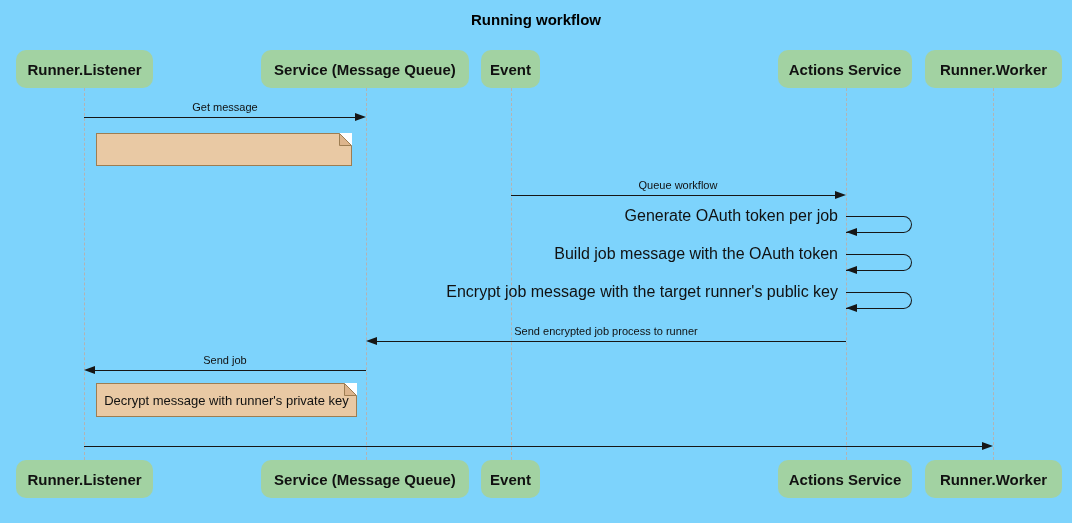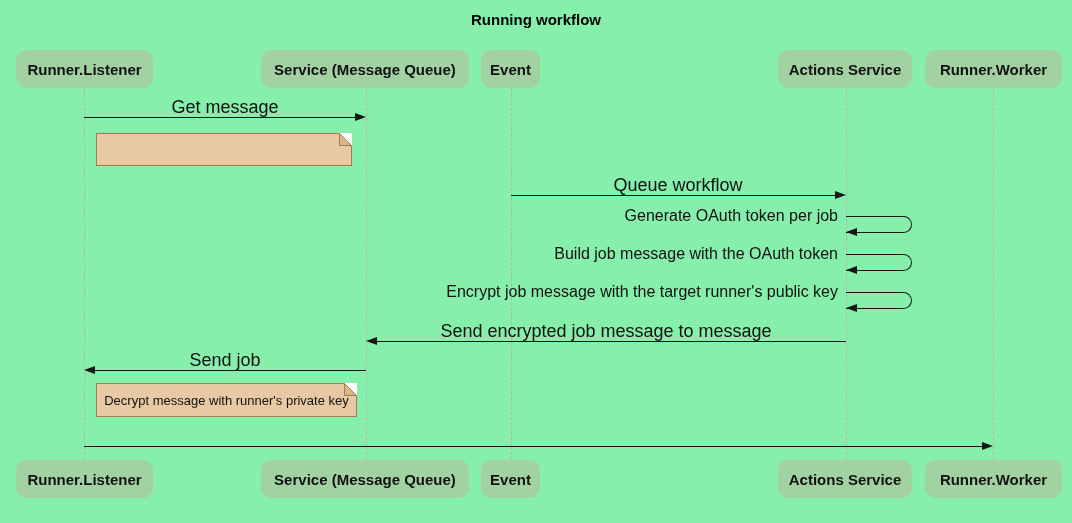--- a/index.html
+++ b/index.html
@@ -1,17 +1,17 @@
 <!DOCTYPE html>
 <html><head>
 <meta charset="utf-8">
 <style>
   html,body{margin:0;padding:0;background:#ffffff;}
   .diagram{
-    position:relative;width:1072px;height:523px;background:#86efac;
+    position:relative;width:1072px;height:523px;background:#7dd3fc;
     font-family:"Liberation Sans","DejaVu Sans",sans-serif;color:#111111;
     overflow:hidden;
   }
   .title{
     position:absolute;top:11px;left:0;width:1072px;text-align:center;
     font-size:15px;font-weight:bold;color:#000000;
   }
   .participant{
     position:absolute;height:38px;background:#a2d2a2;border-radius:10px;
     display:flex;align-items:center;justify-content:center;
@@ -26,21 +26,21 @@
     position:absolute;width:0;height:0;
     border-top:4.5px solid transparent;border-bottom:4.5px solid transparent;
     border-left:11px solid #161616;
   }
   .head-left{
     position:absolute;width:0;height:0;
     border-top:4.5px solid transparent;border-bottom:4.5px solid transparent;
     border-right:11px solid #161616;
   }
   .msg-label{
-    position:absolute;font-size:18px;color:#111111;white-space:nowrap;
+    position:absolute;font-size:11px;color:#111111;white-space:nowrap;
     transform:translateX(-50%);height:14px;line-height:14px;
   }
   .self-label{
     position:absolute;font-size:16px;color:#111111;white-space:nowrap;
     height:14px;line-height:14px;text-align:right;
   }
   .self-loop{
     position:absolute;width:66px;height:17px;box-sizing:border-box;
     border:1.3px solid #161616;border-left:none;border-radius:0 9px 9px 0;
   }
@@ -96,21 +96,21 @@
   <div class="head-left" style="left:846px;top:227.5px"></div>
 
   <div class="self-label" style="right:234px;top:247px">Build job message with the OAuth token</div>
   <div class="self-loop" style="left:846px;top:254px"></div>
   <div class="head-left" style="left:846px;top:265.5px"></div>
 
   <div class="self-label" style="right:234px;top:285px">Encrypt job message with the target runner's public key</div>
   <div class="self-loop" style="left:846px;top:292px"></div>
   <div class="head-left" style="left:846px;top:303.5px"></div>
 
-  <div class="msg-label" style="left:606px;top:324px">Send encrypted job message to message</div>
+  <div class="msg-label" style="left:606px;top:324px">Send encrypted job process to runner</div>
   <div class="msg-line" style="left:377px;top:341px;width:469px"></div>
   <div class="head-left" style="left:366px;top:336.5px"></div>
 
   <div class="msg-label" style="left:225px;top:353px">Send job</div>
   <div class="msg-line" style="left:95px;top:370px;width:271px"></div>
   <div class="head-left" style="left:84px;top:365.5px"></div>
 
   <div class="note" style="left:96px;top:383px;width:261px;height:34px">
     <span>Decrypt message with runner's private key</span>
     <svg class="fold" width="13" height="13">

